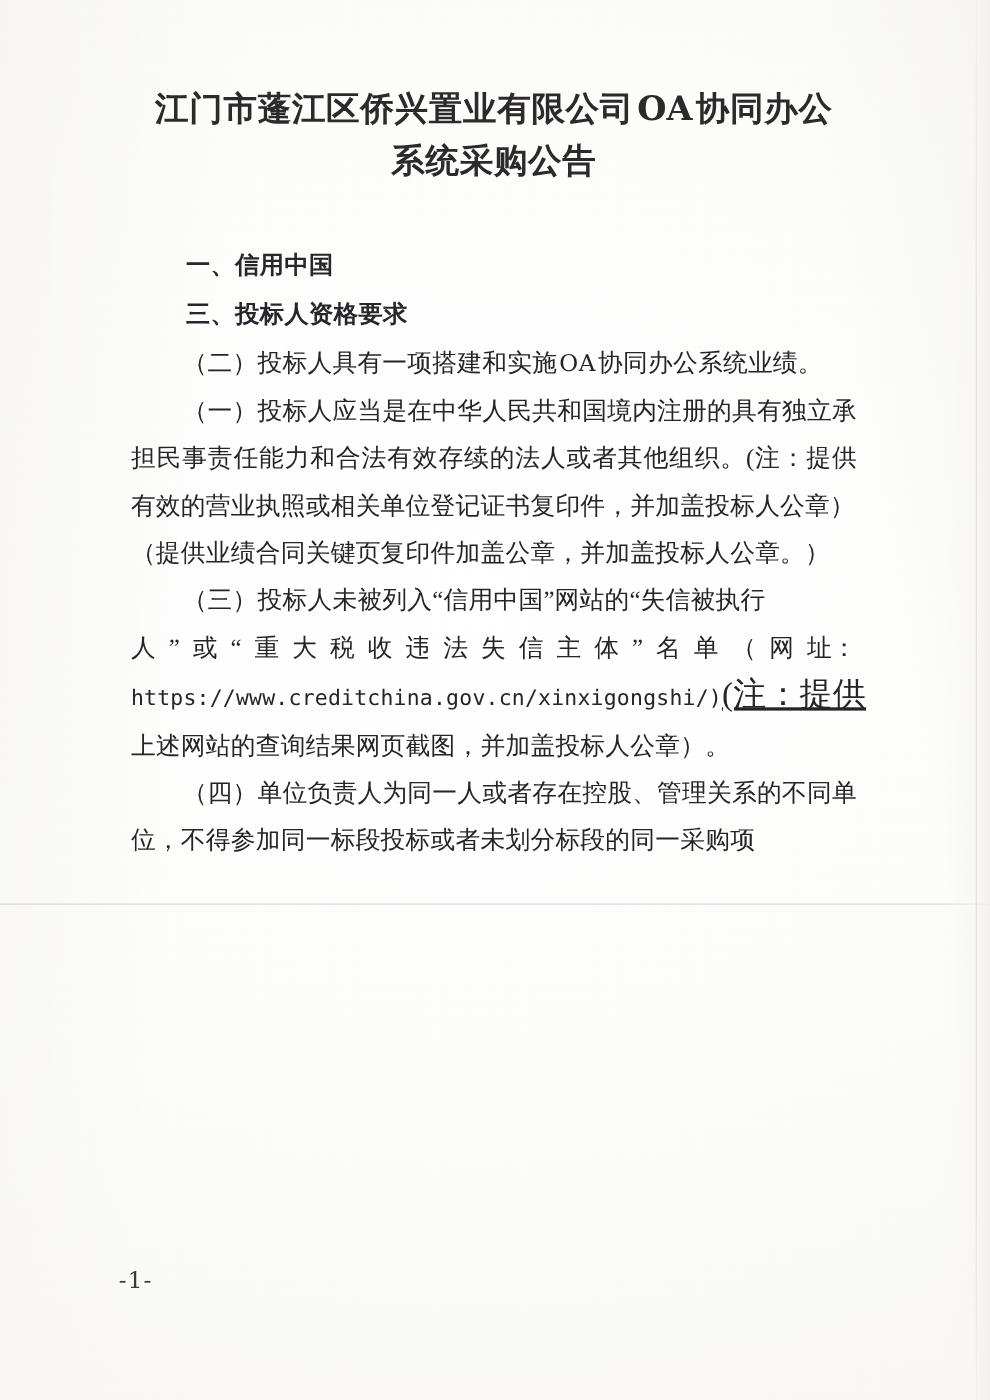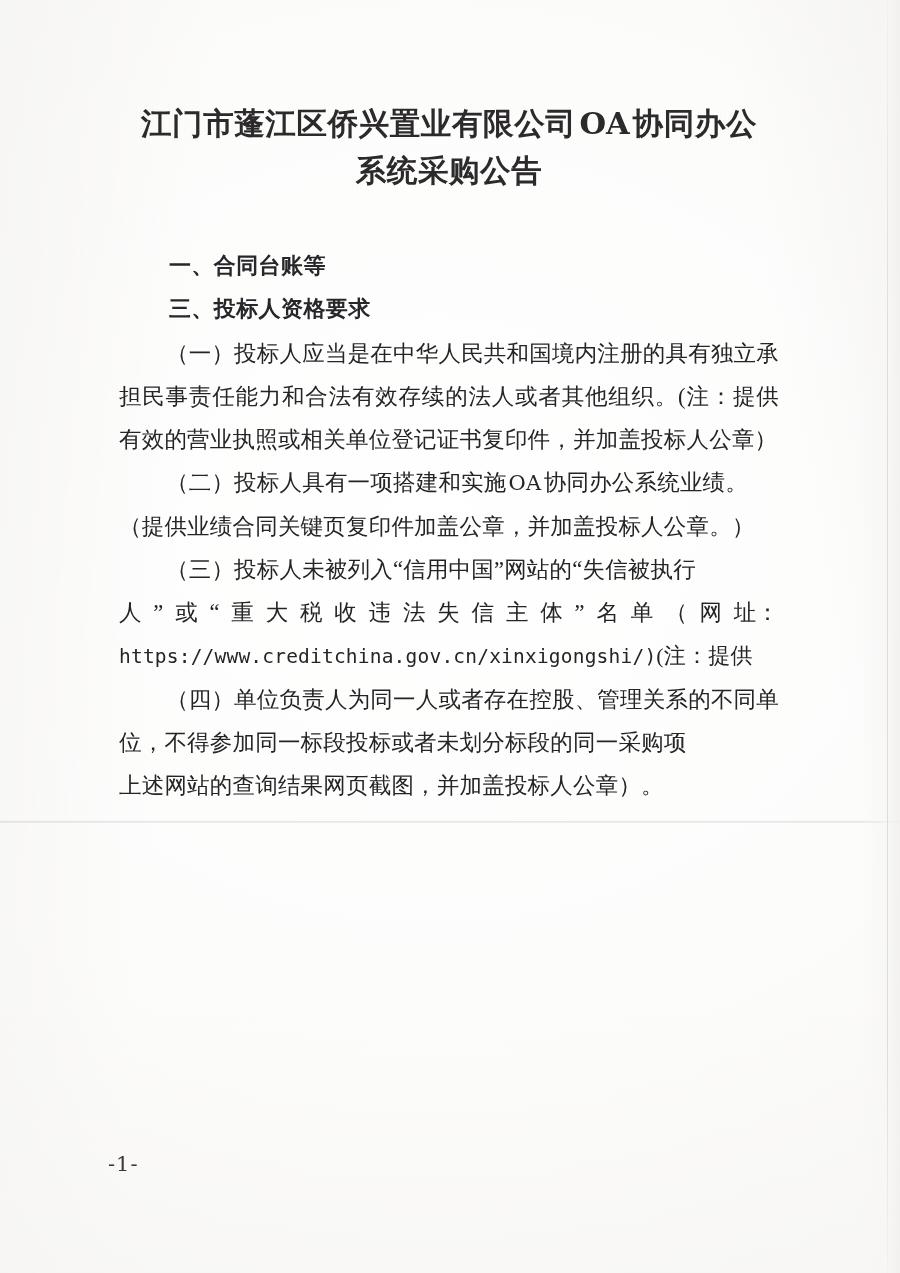--- a/index.html
+++ b/index.html
@@ -68,21 +68,21 @@
   .content {
     position: absolute;
     left: 119px;
     top: 0;
     width: 660px;
   }
 
   
   .doc-title {
     margin: 0;
-    padding-top: 100px;
+    padding-top: 76px;
     font-family: "DejaVu Serif", "Liberation Serif", serif;
     font-weight: 700;
     font-size: 30.5px;
     line-height: 47px;
     letter-spacing: 0.6px;
     color: #2c2a2b;
     text-align: justify;
     text-align-last: center;
     word-break: break-all;
   }
@@ -101,21 +101,21 @@
     font-weight: 700;
     font-size: 22px;
     line-height: 43px;
     letter-spacing: 0.4px;
     text-indent: 50px;
     color: #27262a;
     white-space: nowrap;
   }
   .sec-head-1 { margin-top: 50px; }
   .sec-head-2 { margin-top: 0px; }
-  .sec-head-3 { margin-top: 2px; font-family: Liberation Mono, monospace; }
+  .sec-head-3 { margin-top: 2px; }
 
   
   .body-p {
     margin: 0;
     font-size: 22.5px;
     line-height: 43px;
     color: #262427;
     text-align: justify;
     text-align-last: left;
     word-break: break-all;
@@ -141,22 +141,23 @@
     margin: 0;
     font-family: "DejaVu Sans Mono", "Liberation Mono", monospace;
     font-size: 19.5px;
     line-height: 43px;
     letter-spacing: .2px;
     color: #262427;
     white-space: nowrap;
   }
   .url-line .cjk {
     font-family: "Liberation Serif", "DejaVu Serif", serif;
-    font-size: 22px;
+    font-size: 30px;
     letter-spacing: .2px;
+    text-decoration: underline;
   }
 
   
   .tracked {
     margin: 0;
     font-size: 22.5px;
     line-height: 43px;
     color: #262427;
     display: flex;
     justify-content: space-between;
@@ -180,28 +181,28 @@
 
 <div class="page">
 
   <div class="content">
 
     <h1 class="doc-title">
       <span class="ln1"><span>江门市蓬江区侨兴置业有限公司</span><span class="latin">OA</span><span>协同办公</span></span>
       <span class="ln2">系统采购公告</span>
     </h1>
 
-    <h2 class="sec-head sec-head-1">一、合同台账等</h2>
+    <h2 class="sec-head sec-head-1">一、信用中国</h2>
 
 
     <h2 class="sec-head sec-head-3">三、投标人资格要求</h2>
 
+    <p class="body-p indent2"><span>（二）投标人具有一项搭建和实施</span><span class="latin">OA</span><span>协同办公系统业绩。</span></p>
+
     <p class="body-p indent2">（一）投标人应当是在中华人民共和国境内注册的具有独立承担民事责任能力和合法有效存续的法人或者其他组织。(注：提供有效的营业执照或相关单位登记证书复印件，并加盖投标人公章）</p>
-
-    <p class="body-p indent2"><span>（二）投标人具有一项搭建和实施</span><span class="latin">OA</span><span>协同办公系统业绩。</span></p>
 
     <p class="body-p">（提供业绩合同关键页复印件加盖公章，并加盖投标人公章。）</p>
 
     <p class="body-p indent2">（三）投标人未被列入“信用中国”网站的“失信被执行</p>
 
     <p class="tracked">
         <span>人</span>
         <span>”</span>
         <span>或</span>
         <span>“</span>
@@ -218,23 +219,23 @@
         <span>”</span>
         <span>名</span>
         <span>单</span>
         <span>（</span>
         <span>网</span>
         <span>址：</span>
       </p>
 
     <p class="url-line"><span>https://www.creditchina.gov.cn/xinxigongshi/</span><span>)</span><span class="cjk">(注：提供</span></p>
 
+    <p class="body-p">上述网站的查询结果网页截图，并加盖投标人公章）。</p>
+
     <p class="body-p indent2">（四）单位负责人为同一人或者存在控股、管理关系的不同单位，不得参加同一标段投标或者未划分标段的同一采购项</p>
-
-    <p class="body-p">上述网站的查询结果网页截图，并加盖投标人公章）。</p>
 
   </div>
 
   <div class="page-number">-1-</div>
 
   <div class="grain"></div>
   <div class="scan-seam"></div>
   <div class="page-edge-glow"></div>
   <div class="page-edge-right"></div>
 </div>

